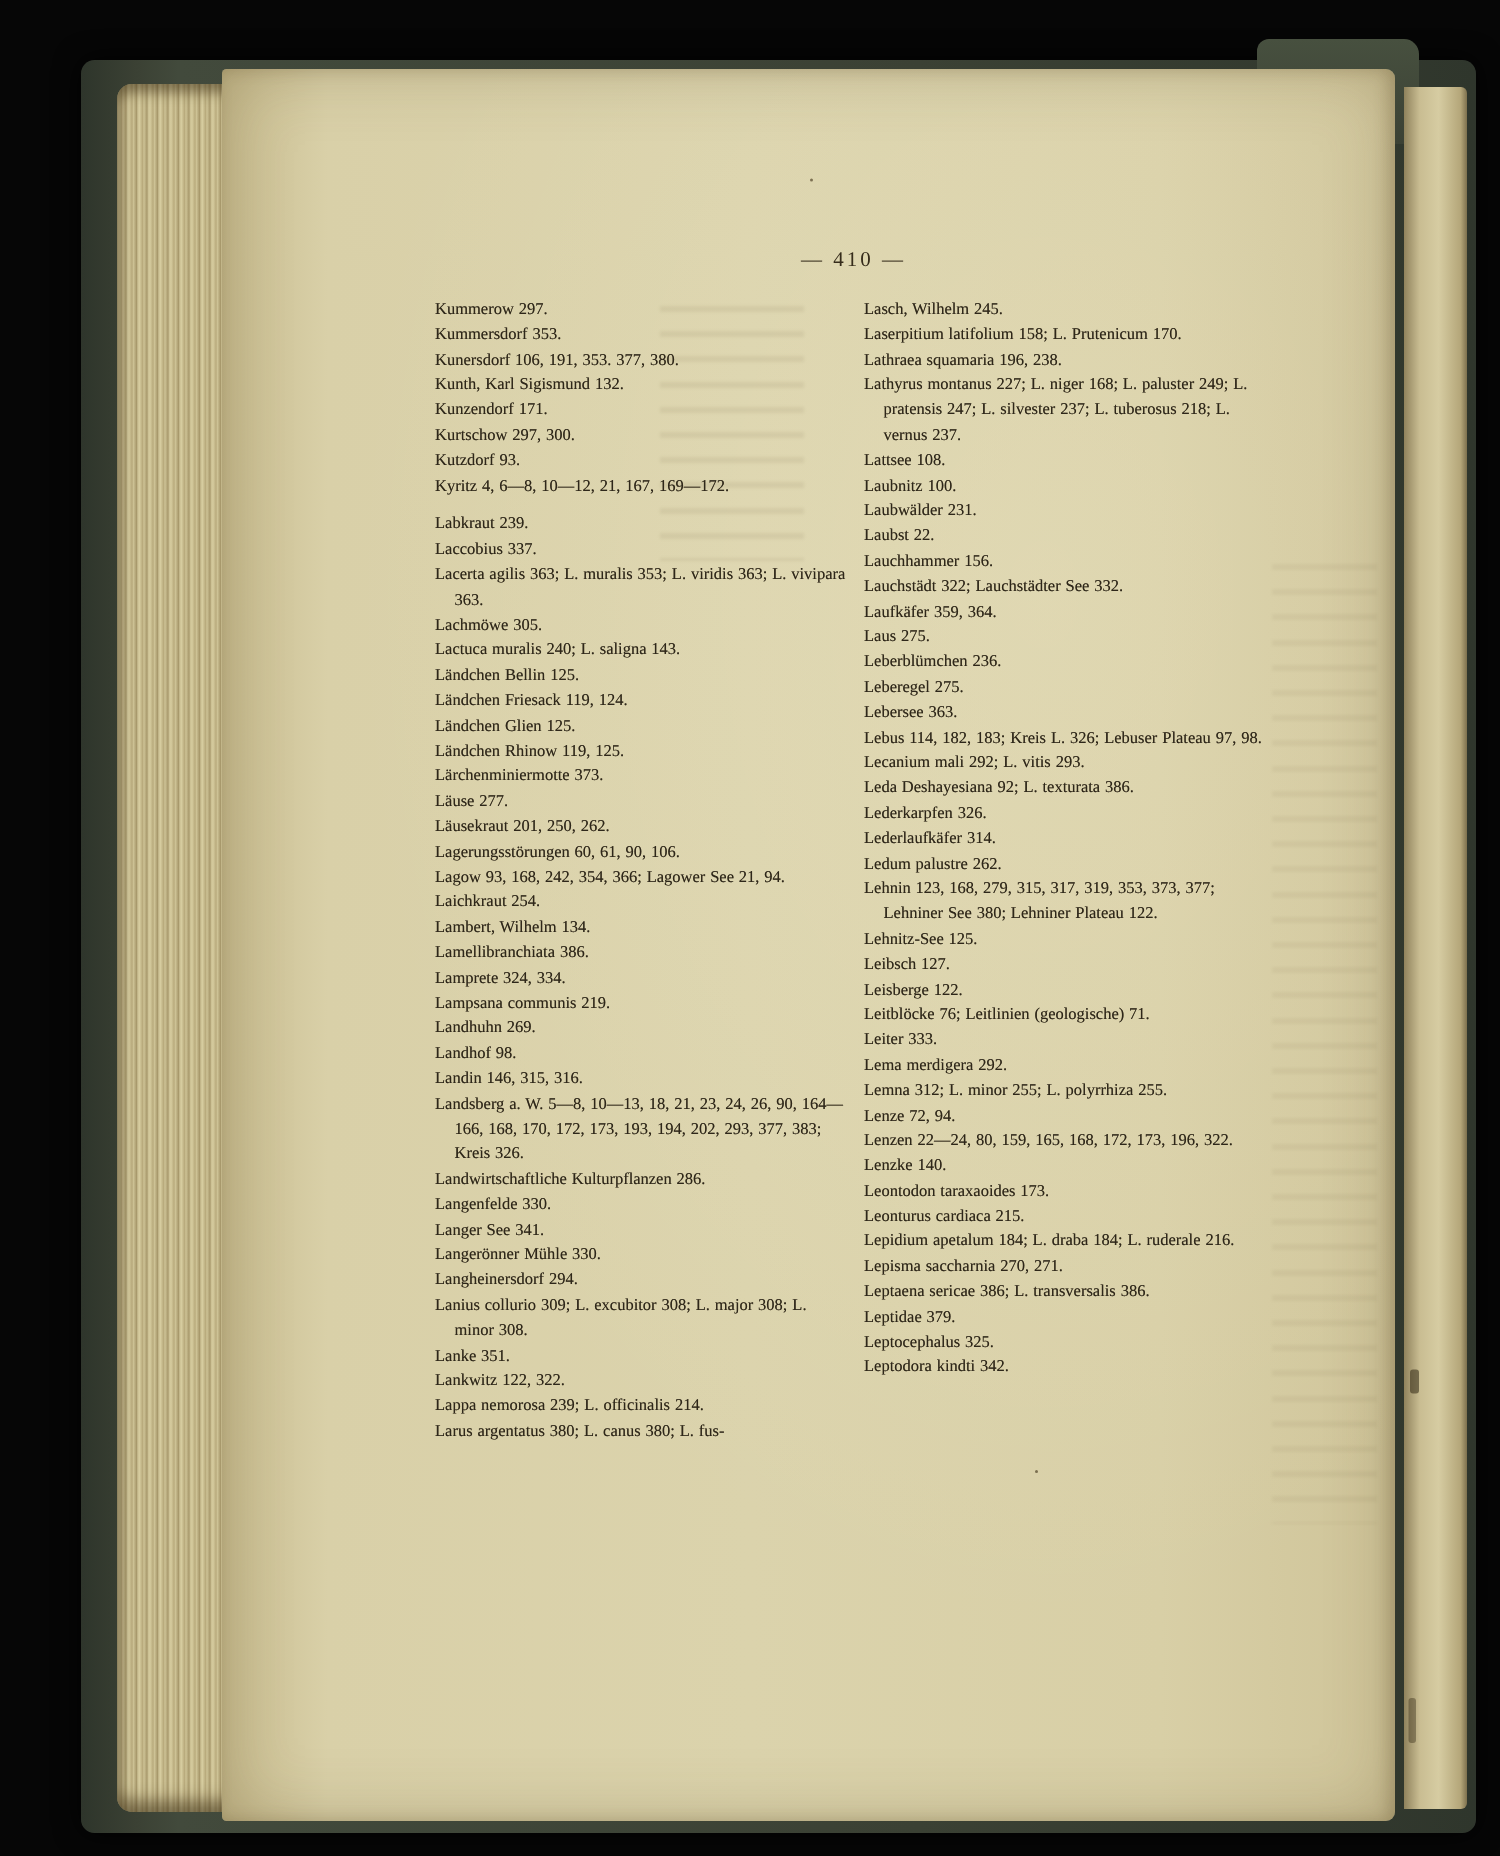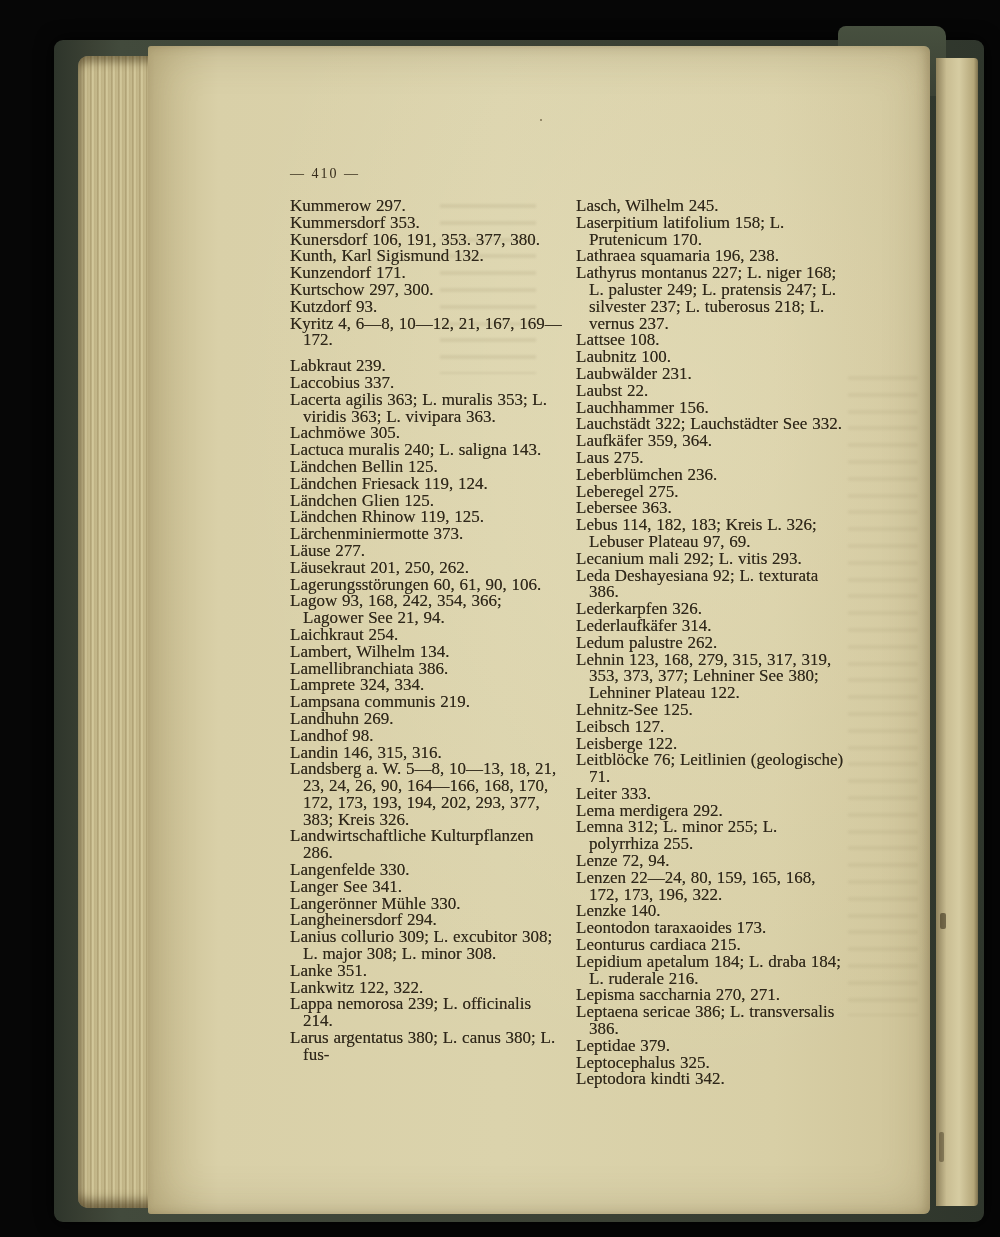--- a/index.html
+++ b/index.html
@@ -62,27 +62,28 @@
     position:absolute;left:148px;top:46px;width:782px;height:1168px;
     background:
       radial-gradient(ellipse at 70% 30%, rgba(255,250,225,.18), transparent 60%),
       linear-gradient(90deg,#c8bc8f 0%, var(--paper) 9%, #dbd3ac 45%, #d8cfa6 80%, #cfc499 100%);
     border-radius:3px 6px 6px 3px;
     box-shadow:inset 0 0 46px rgba(95,75,35,.28), inset -4px 0 10px rgba(80,60,25,.25);
   }
 
   .page-number{
     position:absolute;left:142px;top:120px;width:558px;
+    text-align:center;
     font-size:14px;letter-spacing:2px;
     color:#362c1b;
   }
 
   .column{
     position:absolute;top:152px;width:274px;
-    font-size:17px;line-height:16.8px;
+    font-size:11px;line-height:16.8px;
     color:var(--ink);
     text-shadow:0 0 .4px rgba(45,35,15,.55);
   }
   .col-left{left:142px;}
   .col-right{left:428px;}
 
   .index-entry{
     margin:0;
     text-indent:-13px;padding-left:13px;
     word-spacing:.5px;
@@ -174,21 +175,21 @@
         <p class="index-entry">Laubnitz 100.</p>
         <p class="index-entry">Laubwälder 231.</p>
         <p class="index-entry">Laubst 22.</p>
         <p class="index-entry">Lauchhammer 156.</p>
         <p class="index-entry">Lauchstädt 322; Lauchstädter See 332.</p>
         <p class="index-entry">Laufkäfer 359, 364.</p>
         <p class="index-entry">Laus 275.</p>
         <p class="index-entry">Leberblümchen 236.</p>
         <p class="index-entry">Leberegel 275.</p>
         <p class="index-entry">Lebersee 363.</p>
-        <p class="index-entry">Lebus 114, 182, 183; Kreis L. 326; Lebuser Plateau 97, 69.</p>
+        <p class="index-entry">Lebus 114, 182, 183; Kreis L. 326; Lebuser Plateau 97, 98.</p>
         <p class="index-entry">Lecanium mali 292; L. vitis 293.</p>
         <p class="index-entry">Leda Deshayesiana 92; L. texturata 386.</p>
         <p class="index-entry">Lederkarpfen 326.</p>
         <p class="index-entry">Lederlaufkäfer 314.</p>
         <p class="index-entry">Ledum palustre 262.</p>
         <p class="index-entry">Lehnin 123, 168, 279, 315, 317, 319, 353, 373, 377; Lehniner See 380; Lehniner Plateau 122.</p>
         <p class="index-entry">Lehnitz-See 125.</p>
         <p class="index-entry">Leibsch 127.</p>
         <p class="index-entry">Leisberge 122.</p>
         <p class="index-entry">Leitblöcke 76; Leitlinien (geologische) 71.</p>

